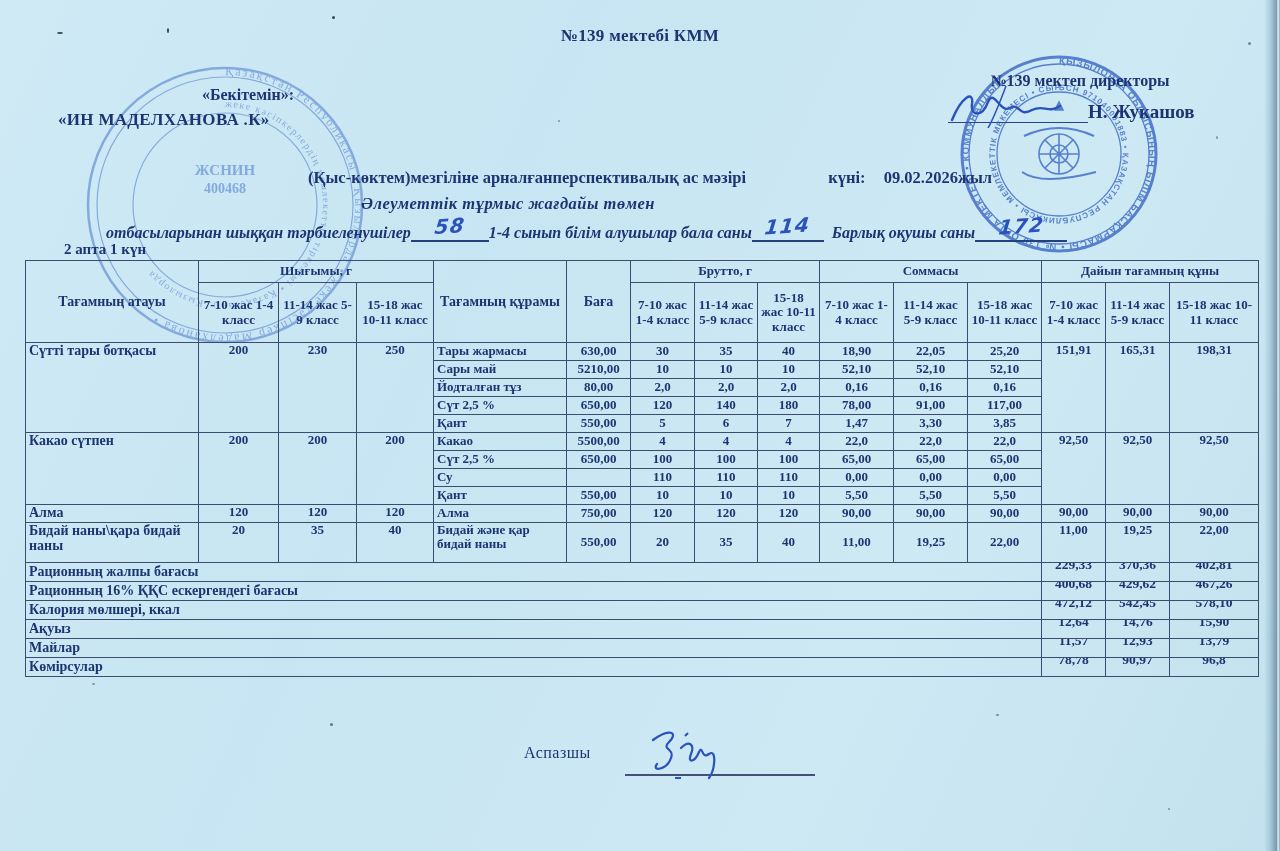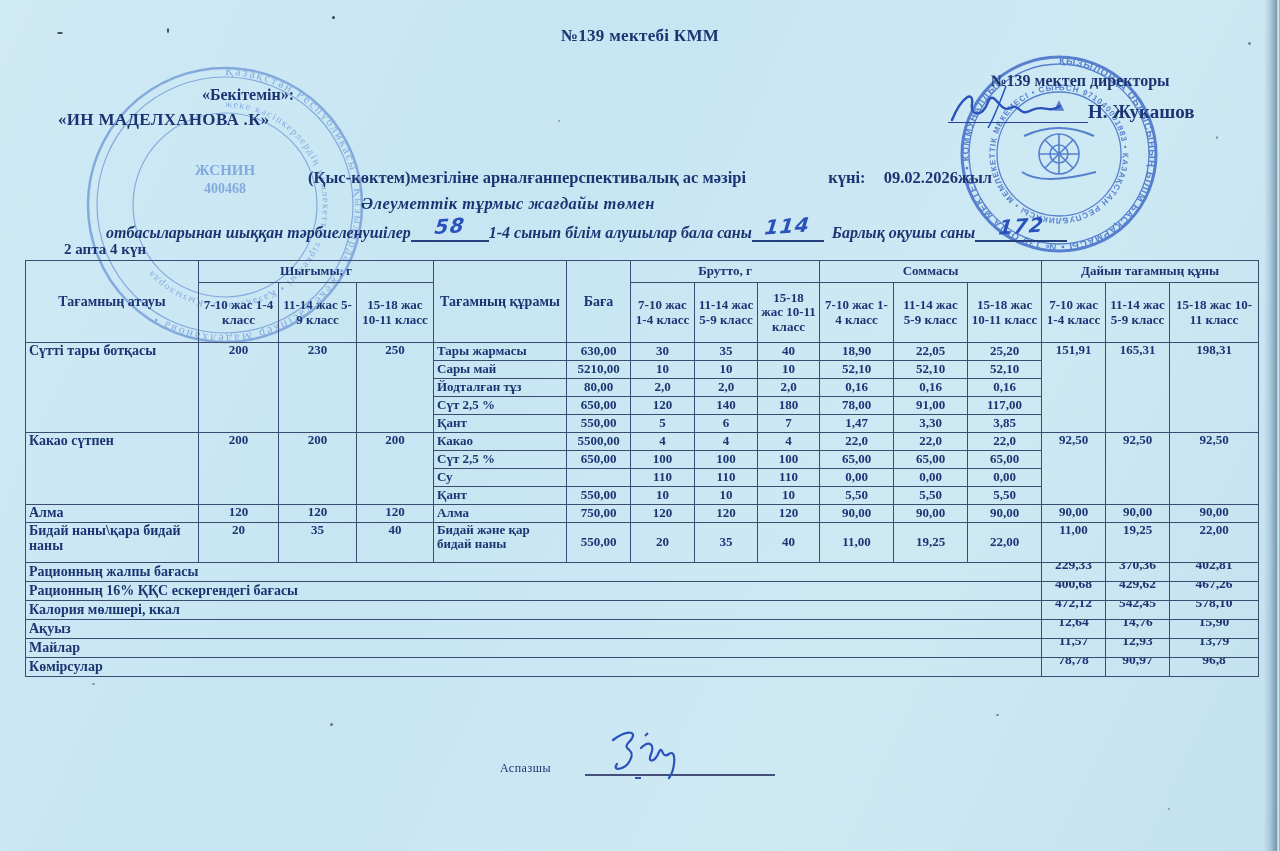--- a/index.html
+++ b/index.html
@@ -51,21 +51,21 @@
   td.num{text-align:center;font-size:13px;}
   td.vtop{vertical-align:top;}
   tr.ing-row{height:18px;}
   tr.tall-row{height:40px;}
   tr.tall-row td.ing-name{white-space:normal;vertical-align:top;}
   tr.sum-row{height:19px;}
   td.sum-label{text-align:left;font-size:14px;padding-left:5px;white-space:nowrap;}
   td.sum-val span{display:inline-block;transform:translateY(-7px);}
   td.sum-val{text-align:center;font-size:13.5px;}
   
-  .cook{top:730px;left:500px;font-size:12px;display:flex;align-items:flex-end;}
+  .cook{top:730px;left:524px;font-size:16px;display:flex;align-items:center;}
   .cook .cook-label{font-weight:normal;letter-spacing:.5px;}
   .cook .sig{width:190px;border-bottom:2px solid #44507a;height:44px;margin-left:34px;position:relative;}
   .cook .sig svg{position:absolute;left:10px;bottom:-10px;}
   
   .stamp{pointer-events:none;}
   .speck{position:absolute;background:#3c4352;border-radius:50%;}
 </style>
 </head>
 <body>
 
@@ -137,21 +137,21 @@
   <span class="date-label">күні:</span>
   <span class="date-value">09.02.2026жыл</span>
 </div>
 
 <div class="abs subtitle">Әлеуметтік  тұрмыс  жағдайы  төмен</div>
 
 <div class="abs social">
   <span>отбасыларынан  шыққан тәрбиеленушілер</span><span class="blank" style="width:78px"><span class="hand">58</span></span><span>1-4 сынып білім алушылар бала саны</span><span class="blank" style="width:72px"><span class="hand">114</span></span>&nbsp;&nbsp;<span>Барлық оқушы саны</span><span class="blank" style="width:92px"><span class="hand">172</span></span>
 </div>
 
-<div class="abs week">2 апта 4 күн</div>
+<div class="abs week">2 апта 1 күн</div>
 
 <table class="menu">
   <colgroup>
     <col style="width:173px">
       <col style="width:80px">
       <col style="width:78px">
       <col style="width:77px">
     <col style="width:133px">
       <col style="width:64px">
     <col style="width:64px">

